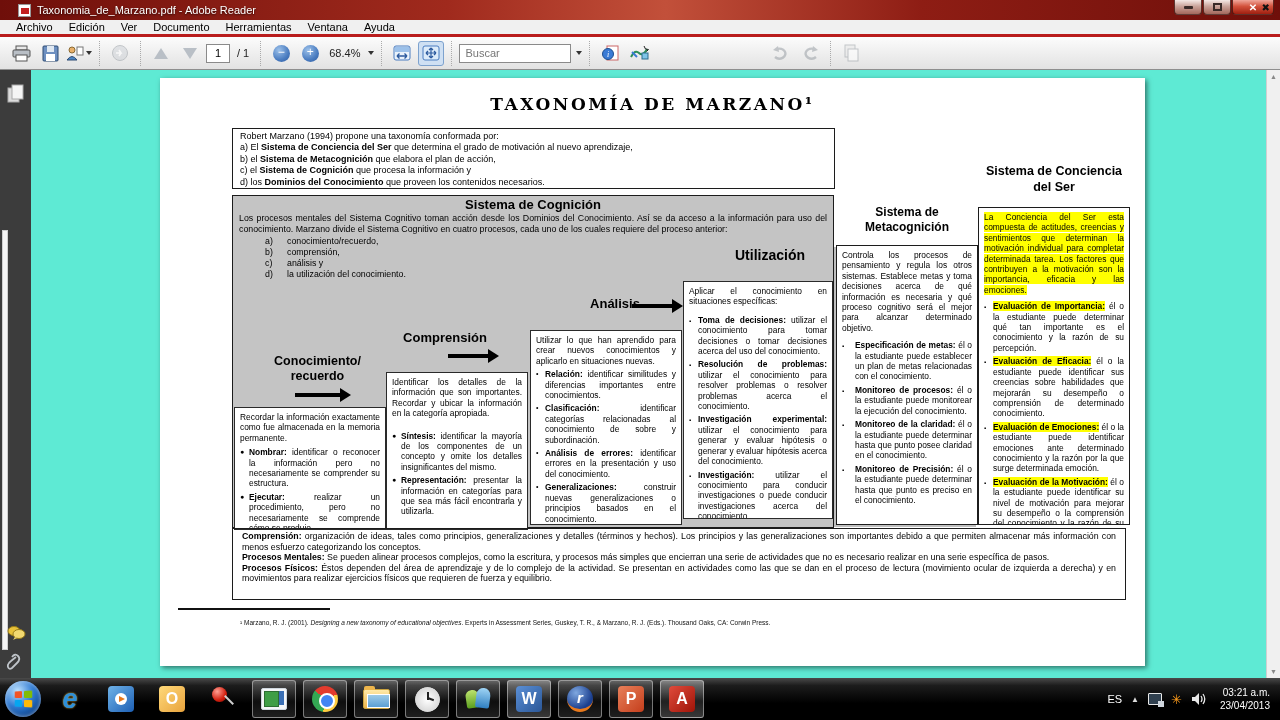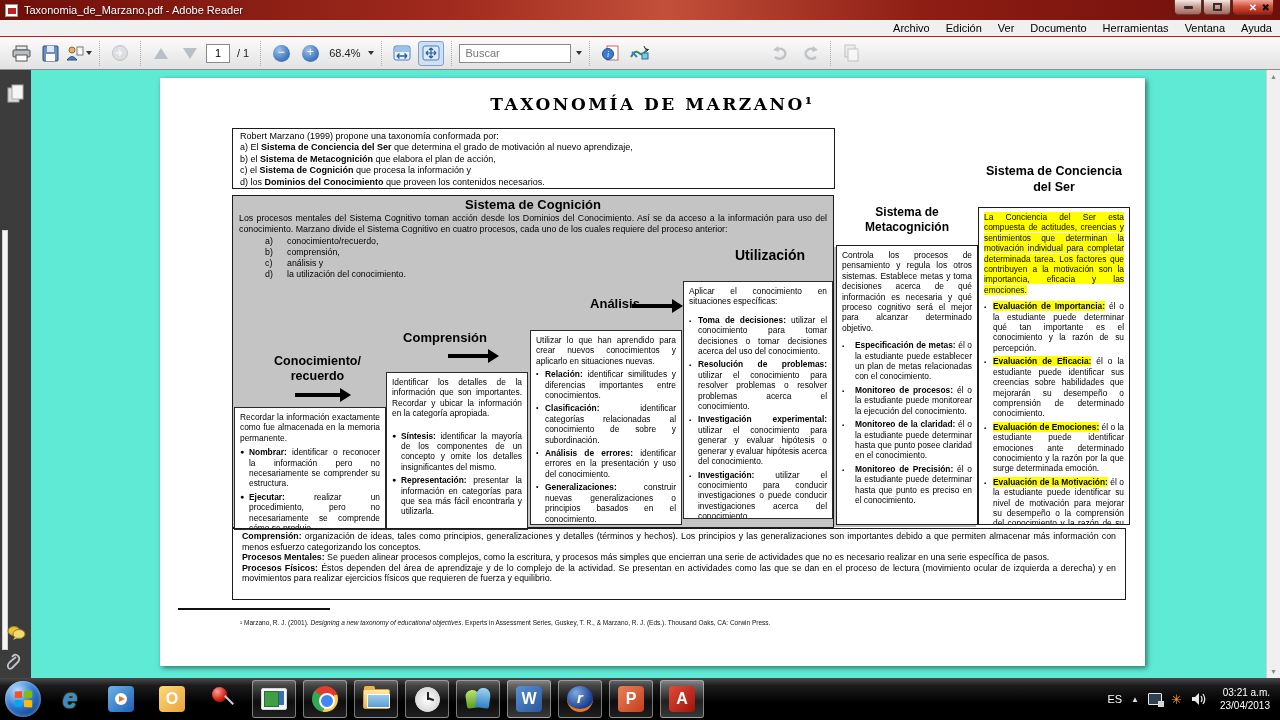--- a/index.html
+++ b/index.html
@@ -2,36 +2,36 @@
 <html><head>
 <meta charset="utf-8">
 <style>
   * { margin:0; padding:0; box-sizing:border-box; }
   html,body { width:1280px; height:720px; overflow:hidden; font-family:"Liberation Sans", sans-serif; }
   .screen { position:relative; width:1280px; height:720px; background:#000; overflow:hidden; }
 
   
   .titlebar { position:absolute; left:0; top:0; width:1280px; height:20px;
     background:linear-gradient(90deg,#6f0f0a,#a02a1d 35%,#c2503a 52%,#8e1d14 72%,#6f0f0a);
-    display:flex; align-items:center; gap:6px; padding:0 5px; }
+    display:flex; align-items:center; gap:6px; padding:0 18px; }
   .pdficon { width:13px; height:13px; background:#fff; border:1px solid #999; position:relative; }
   .pdficon::after { content:""; position:absolute; left:2px; top:3px; width:8px; height:6px; background:#c21f1f; }
   .title-text { color:#fff; font-size:11px; text-shadow:0 1px 2px rgba(0,0,0,.7); }
   .caption { position:absolute; right:6px; top:0; display:flex; }
   .cap-btn { height:15px; display:flex; align-items:center; justify-content:center;
     border:1px solid rgba(60,20,15,.8); border-top:none; border-radius:0 0 4px 4px;
     background:linear-gradient(#f5e9e6,#caa39a 45%,#a4685c); margin-left:1px; }
   .cap-min,.cap-max { width:28px; }
   .cap-close { width:42px; background:linear-gradient(#f0a79b,#d3523c 45%,#a01f10); color:#fff; font-size:10px; font-weight:bold; }
   .minbar { width:9px; height:3px; background:#3a2a28; border-radius:1px; }
   .maxbox { width:9px; height:8px; border:2px solid #3a2a28; background:transparent; }
 
   
   .menubar { position:absolute; left:0; top:20px; width:1280px; height:17px; background:#f0f0f0;
-    border-bottom:1px solid #b91c1c; display:flex; align-items:center; padding-left:8px; font-size:11px; color:#000;justify-content:flex-end; }
+    border-bottom:3px solid #b91c1c; display:flex; align-items:center; padding-left:8px; font-size:11px; color:#000; }
   .menubar span { padding:1px 8px; }
   .menu-close { position:absolute; right:10px; top:2px; font-size:10px; color:#111; }
 
   
   .toolbar { position:absolute; left:0; top:37px; width:1280px; height:33px;
     background:linear-gradient(#fcfcfc,#e2e2e2); border-bottom:1px solid #8e8e8e;
     display:flex; align-items:center; padding:0 8px; gap:3px; }
   .sep { width:1px; height:25px; border-left:1px dotted #aaa; margin:0 4px; }
   .tbtn { height:25px; min-width:26px; display:flex; align-items:center; justify-content:center; border-radius:3px; }
   .tbtn.pressed { border:1px solid #7da2ce; background:#cfe0f3; }
@@ -294,21 +294,21 @@
           </svg>
       </div>
     </div>
 
     <div class="canvas">
       <div class="page">
 
         <div class="abs doc-title">TAXONOMÍA DE MARZANO¹</div>
 
         <div class="abs intro-box">
-            <div><span>Robert Marzano (1999) propone  una taxonomía conformada por:</span></div>
+            <div><span>Robert Marzano (1994) propone  una taxonomía conformada por:</span></div>
             <div><span>a) El </span><b>Sistema de Conciencia del Ser</b><span> que determina el grado de motivación al nuevo aprendizaje,</span></div>
             <div><span>b) el </span><b>Sistema de Metacognición</b><span> que elabora el plan de acción,</span></div>
             <div><span>c) el </span><b>Sistema de Cognición</b><span>  que procesa la información y</span></div>
             <div><span>d) los </span><b>Dominios del Conocimiento</b><span> que proveen los contenidos necesarios.</span></div>
           </div>
 
         <div class="abs gray-box">
           <div class="cog-header">Sistema de Cognición</div>
           <div class="cog-intro">Los procesos mentales del Sistema Cognitivo toman acción desde los Dominios del Conocimiento. Así se da acceso a la información para uso del conocimiento. Marzano divide el Sistema Cognitivo en cuatro procesos, cada uno de los cuales requiere del proceso anterior:</div>
           <div class="plist">

